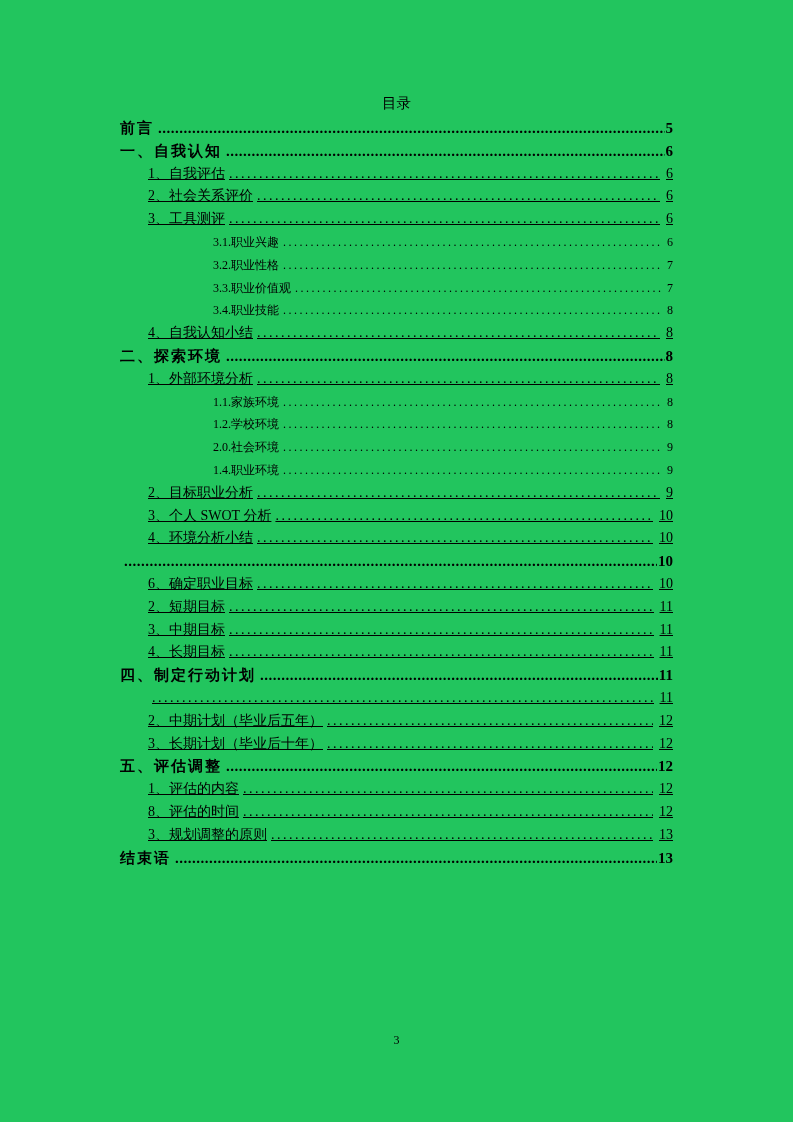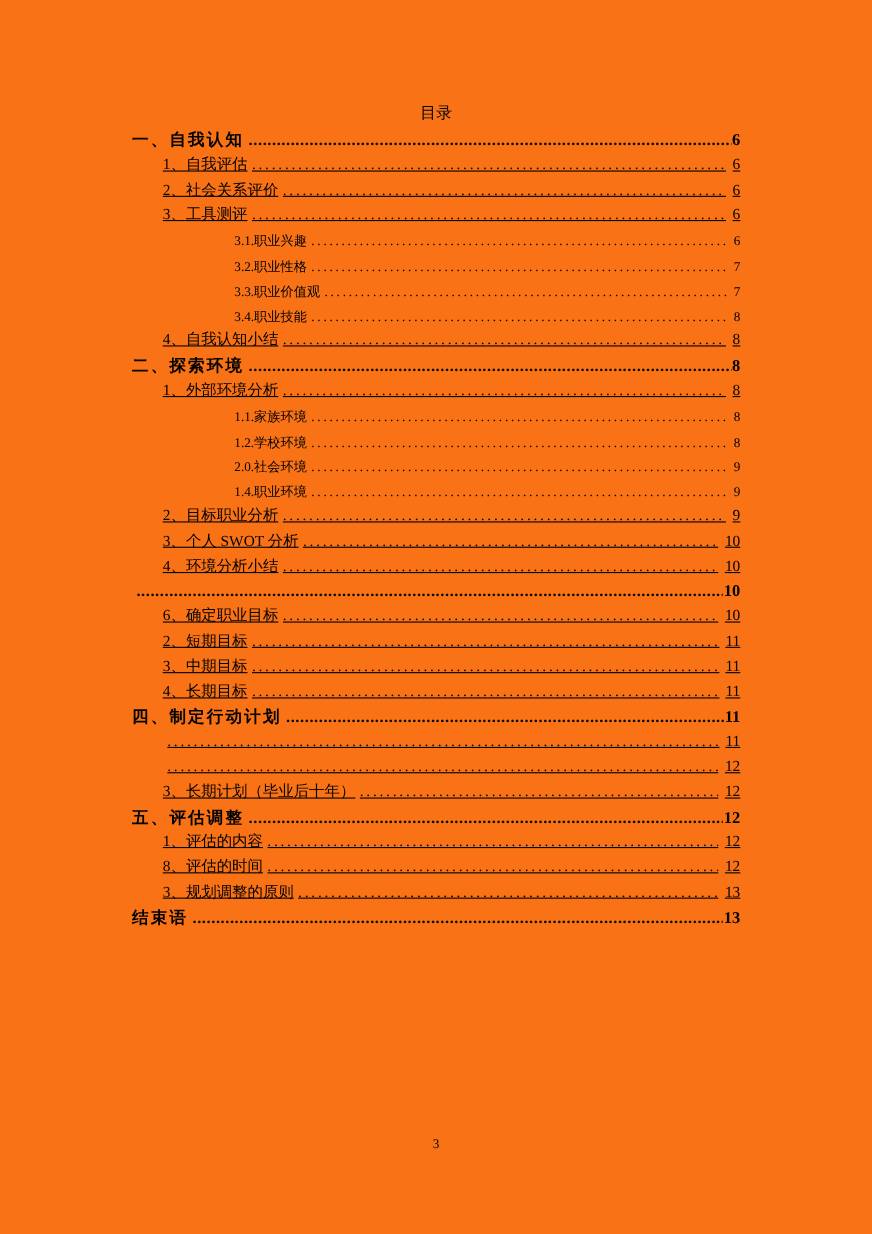--- a/index.html
+++ b/index.html
@@ -4,21 +4,21 @@
 <style>
   html, body {
     margin: 0;
     padding: 0;
     background: #ffffff;
   }
   .page {
     position: relative;
     width: 793px;
     height: 1122px;
-    background: #f97316;
+    background: #22c55e;
     overflow: hidden;
     font-family: "Liberation Serif", "DejaVu Serif", serif;
     color: #000000;
   }
   .toc-title {
     position: absolute;
     top: 93px;
     left: 0;
     width: 100%;
     text-align: center;
@@ -77,20 +77,25 @@
     line-height: 16px;
   }
 </style>
 </head>
 <body>
 
 <div class="page">
   <div class="toc-title">目录</div>
   <div class="toc-list">
       <div class="toc-row l1">
+        <span class="toc-label">前言</span>
+        <span class="toc-dots"></span>
+        <span class="toc-page">5</span>
+      </div>
+      <div class="toc-row l1">
         <span class="toc-label">一、自我认知</span>
         <span class="toc-dots"></span>
         <span class="toc-page">6</span>
       </div>
       <div class="toc-row l2">
         <span class="toc-label">1、自我评估</span>
         <span class="toc-dots"></span>
         <span class="toc-page">6</span>
       </div>
       <div class="toc-row l2">
@@ -200,20 +205,21 @@
       <div class="toc-row l1">
         <span class="toc-label">四、制定行动计划</span>
         <span class="toc-dots"></span>
         <span class="toc-page">11</span>
       </div>
       <div class="toc-row l2">
         <span class="toc-dots"></span>
         <span class="toc-page">11</span>
       </div>
       <div class="toc-row l2">
+        <span class="toc-label">2、中期计划（毕业后五年）</span>
         <span class="toc-dots"></span>
         <span class="toc-page">12</span>
       </div>
       <div class="toc-row l2">
         <span class="toc-label">3、长期计划（毕业后十年）</span>
         <span class="toc-dots"></span>
         <span class="toc-page">12</span>
       </div>
       <div class="toc-row l1">
         <span class="toc-label">五、评估调整</span>

